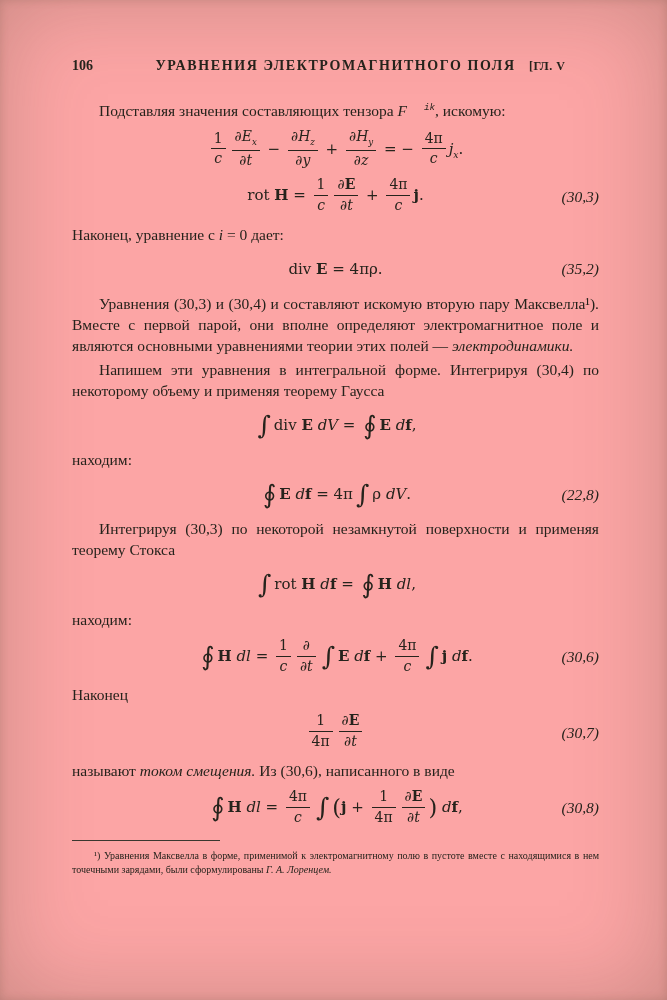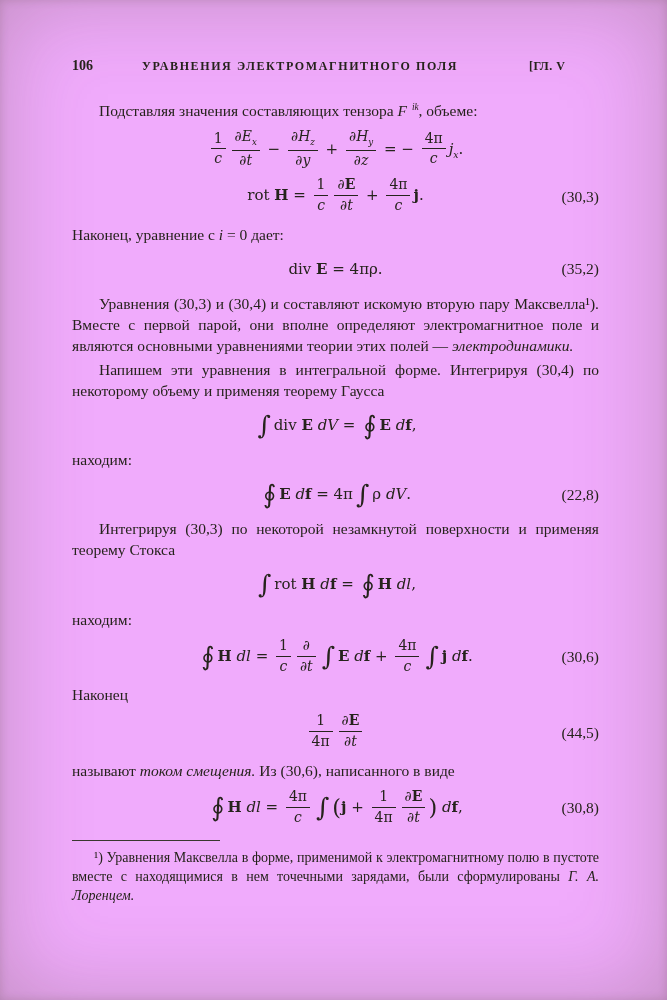--- a/index.html
+++ b/index.html
@@ -1,55 +1,55 @@
 <!DOCTYPE html>
 <html><head>
 <meta charset="utf-8">
 <style>
   html,body { margin:0; padding:0; background:#c9c5b8; }
   .page {
     width:667px; height:1000px; margin:0 auto; position:relative;
-    background:#f0abfc;
+    background:#fca5a5;
     box-shadow: inset 0 0 90px rgba(80,70,45,0.28), inset 0 0 10px rgba(60,50,30,0.18);
     box-sizing:border-box;
     padding:58px 68px 0 72px;
     color:#26231c;
     font-family:"Liberation Serif","DejaVu Serif",serif;
   }
   .header { display:flex; align-items:baseline; margin-bottom:26px; }
   .pagenum { font-weight:bold; font-size:14px; width:70px; }
-  .htitle { flex:1; text-align:left; font-size:12px; letter-spacing:1.6px; font-weight:bold; }
+  .htitle { flex:1; text-align:center; font-size:14px; letter-spacing:1.6px; font-weight:bold; }
   .hchap { width:70px; font-size:12px; letter-spacing:0.5px; font-weight:bold; }
   .content { font-size:15.5px; line-height:1.37; text-align:justify; }
   .para { margin:2px 0; }
   .indent { text-indent:27px; }
   .eqrow { display:flex; justify-content:center; align-items:center; position:relative; margin:9px 0; min-height:30px; }
-  .eqnum { position:absolute; right:0; }
+  .eqnum { position:absolute; right:0;font-style:italic; }
   .eq { text-align:center; font-family:"DejaVu Serif",serif; font-size:15px; }
   .fr { display:inline-block; vertical-align:middle; text-align:center; line-height:1.12; margin:0 3px; font-size:0.93em; position:relative; top:-1px; }
   .fr .nu { display:block; padding:0 3px 2px; border-bottom:1px solid currentColor; }
   .fr .de { display:block; padding:2px 3px 0; }
   .bigop { font-size:1.7em; line-height:0.9; vertical-align:-0.16em; margin:0 3px; }
   .pa { font-size:1.5em; line-height:0.9; vertical-align:-0.14em; }
-  .tsup { font-size:0.6em; font-style:italic; vertical-align:super; margin-left:5px; }
+  .tsup { font-size:0.6em; font-style:italic; vertical-align:super; margin-left:17px;font-family:Liberation Mono, monospace; }
   sub { font-size:0.62em; }
   .footnote-rule { width:148px; border-top:1px solid #3a372f; margin:14px 0 8px; }
-  .footnote { font-size:14px; line-height:1.35; text-align:justify; text-indent:22px; }
+  .footnote { font-size:10px; line-height:1.35; text-align:justify; text-indent:22px; }
 </style>
 </head>
 <body>
 
 <div class="page">
   <div class="header">
     <span class="pagenum">106</span>
     <span class="htitle">УРАВНЕНИЯ ЭЛЕКТРОМАГНИТНОГО ПОЛЯ</span>
     <span class="hchap">[ГЛ. V</span>
   </div>
   <div id="content" class="content">
-      <p class="para indent"><span>Подставляя значения составляющих тензора </span><i>F</i><sup class="tsup">ik</sup><span>, объеме:</span></p>
+      <p class="para indent"><span>Подставляя значения составляющих тензора </span><i>F</i><sup class="tsup">ik</sup><span>, искомую:</span></p>
       <div class="eqrow">
         <span class="eq"><span class="fr"><span class="nu"><span>1</span></span><span class="de"><i>c</i></span></span><span class="fr"><span class="nu"><span>∂</span><i>E</i><sub><i>x</i></sub></span><span class="de"><span>∂</span><i>t</i></span></span><span> − </span><span class="fr"><span class="nu"><span>∂</span><i>H</i><sub><i>z</i></sub></span><span class="de"><span>∂</span><i>y</i></span></span><span> + </span><span class="fr"><span class="nu"><span>∂</span><i>H</i><sub><i>y</i></sub></span><span class="de"><span>∂</span><i>z</i></span></span><span> = − </span><span class="fr"><span class="nu"><span>4π</span></span><span class="de"><i>c</i></span></span><i>j</i><sub><i>x</i></sub><span>.</span></span>
       </div>
       <div class="eqrow">
         <span class="eq"><span>rot </span><b>H</b><span> = </span><span class="fr"><span class="nu"><span>1</span></span><span class="de"><i>c</i></span></span><span class="fr"><span class="nu"><span>∂</span><b>E</b></span><span class="de"><span>∂</span><i>t</i></span></span><span> + </span><span class="fr"><span class="nu"><span>4π</span></span><span class="de"><i>c</i></span></span><b>j</b><span>.</span></span>
         <span class="eqnum">(30,3)</span>
       </div>
       <p class="para"><span>Наконец, уравнение с </span><i>i</i><span> = 0 дает:</span></p>
       <div class="eqrow">
         <span class="eq"><span>div </span><b>E</b><span> = 4πρ.</span></span>
@@ -70,21 +70,21 @@
         <span class="eq"><span class="bigop">∫</span><span>rot </span><b>H</b><i> d</i><b>f</b><span> = </span><span class="bigop">∮</span><b>H</b><i> dl</i><span>,</span></span>
       </div>
       <p class="para"><span>находим:</span></p>
       <div class="eqrow">
         <span class="eq"><span class="bigop">∮</span><b>H</b><i> dl</i><span> = </span><span class="fr"><span class="nu"><span>1</span></span><span class="de"><i>c</i></span></span><span class="fr"><span class="nu"><span>∂</span></span><span class="de"><span>∂</span><i>t</i></span></span><span class="bigop">∫</span><b>E</b><i> d</i><b>f</b><span> + </span><span class="fr"><span class="nu"><span>4π</span></span><span class="de"><i>c</i></span></span><span class="bigop">∫</span><b>j</b><i> d</i><b>f</b><span>.</span></span>
         <span class="eqnum">(30,6)</span>
       </div>
       <p class="para"><span>Наконец</span></p>
       <div class="eqrow">
         <span class="eq"><span class="fr"><span class="nu"><span>1</span></span><span class="de"><span>4π</span></span></span><span class="fr"><span class="nu"><span>∂</span><b>E</b></span><span class="de"><span>∂</span><i>t</i></span></span></span>
-        <span class="eqnum">(44,5)</span>
+        <span class="eqnum">(30,7)</span>
       </div>
       <p class="para"><span>называют </span><i>током смещения.</i><span> Из (30,6), написанного в виде</span></p>
       <div class="eqrow">
         <span class="eq"><span class="bigop">∮</span><b>H</b><i> dl</i><span> = </span><span class="fr"><span class="nu"><span>4π</span></span><span class="de"><i>c</i></span></span><span class="bigop">∫</span><span class="pa">(</span><b>j</b><span> + </span><span class="fr"><span class="nu"><span>1</span></span><span class="de"><span>4π</span></span></span><span class="fr"><span class="nu"><span>∂</span><b>E</b></span><span class="de"><span>∂</span><i>t</i></span></span><span class="pa">)</span><i> d</i><b>f</b><span>,</span></span>
         <span class="eqnum">(30,8)</span>
       </div>
     </div>
   <div class="footnote-rule"></div>
   <div id="footnote" class="footnote"><span>¹) Уравнения Максвелла в форме, применимой к электромагнитному полю в пустоте вместе с находящимися в нем точечными зарядами, были сформулированы </span><i>Г. А. Лоренцем.</i></div>
 </div>

